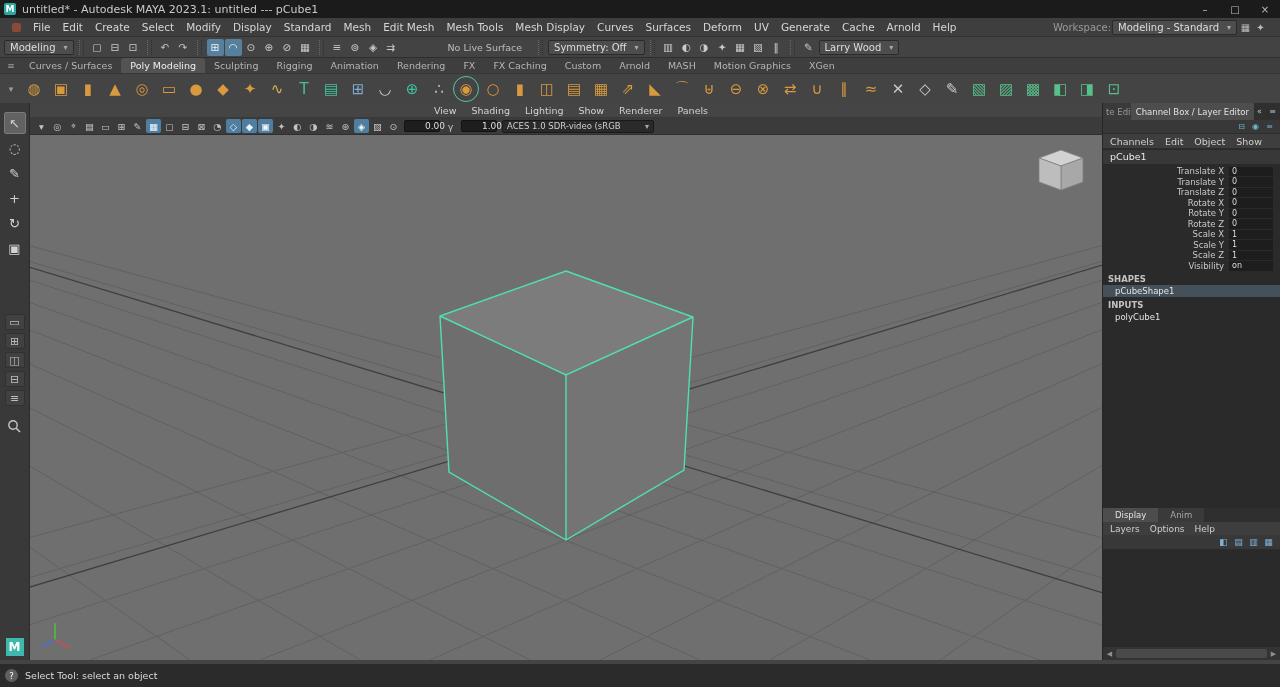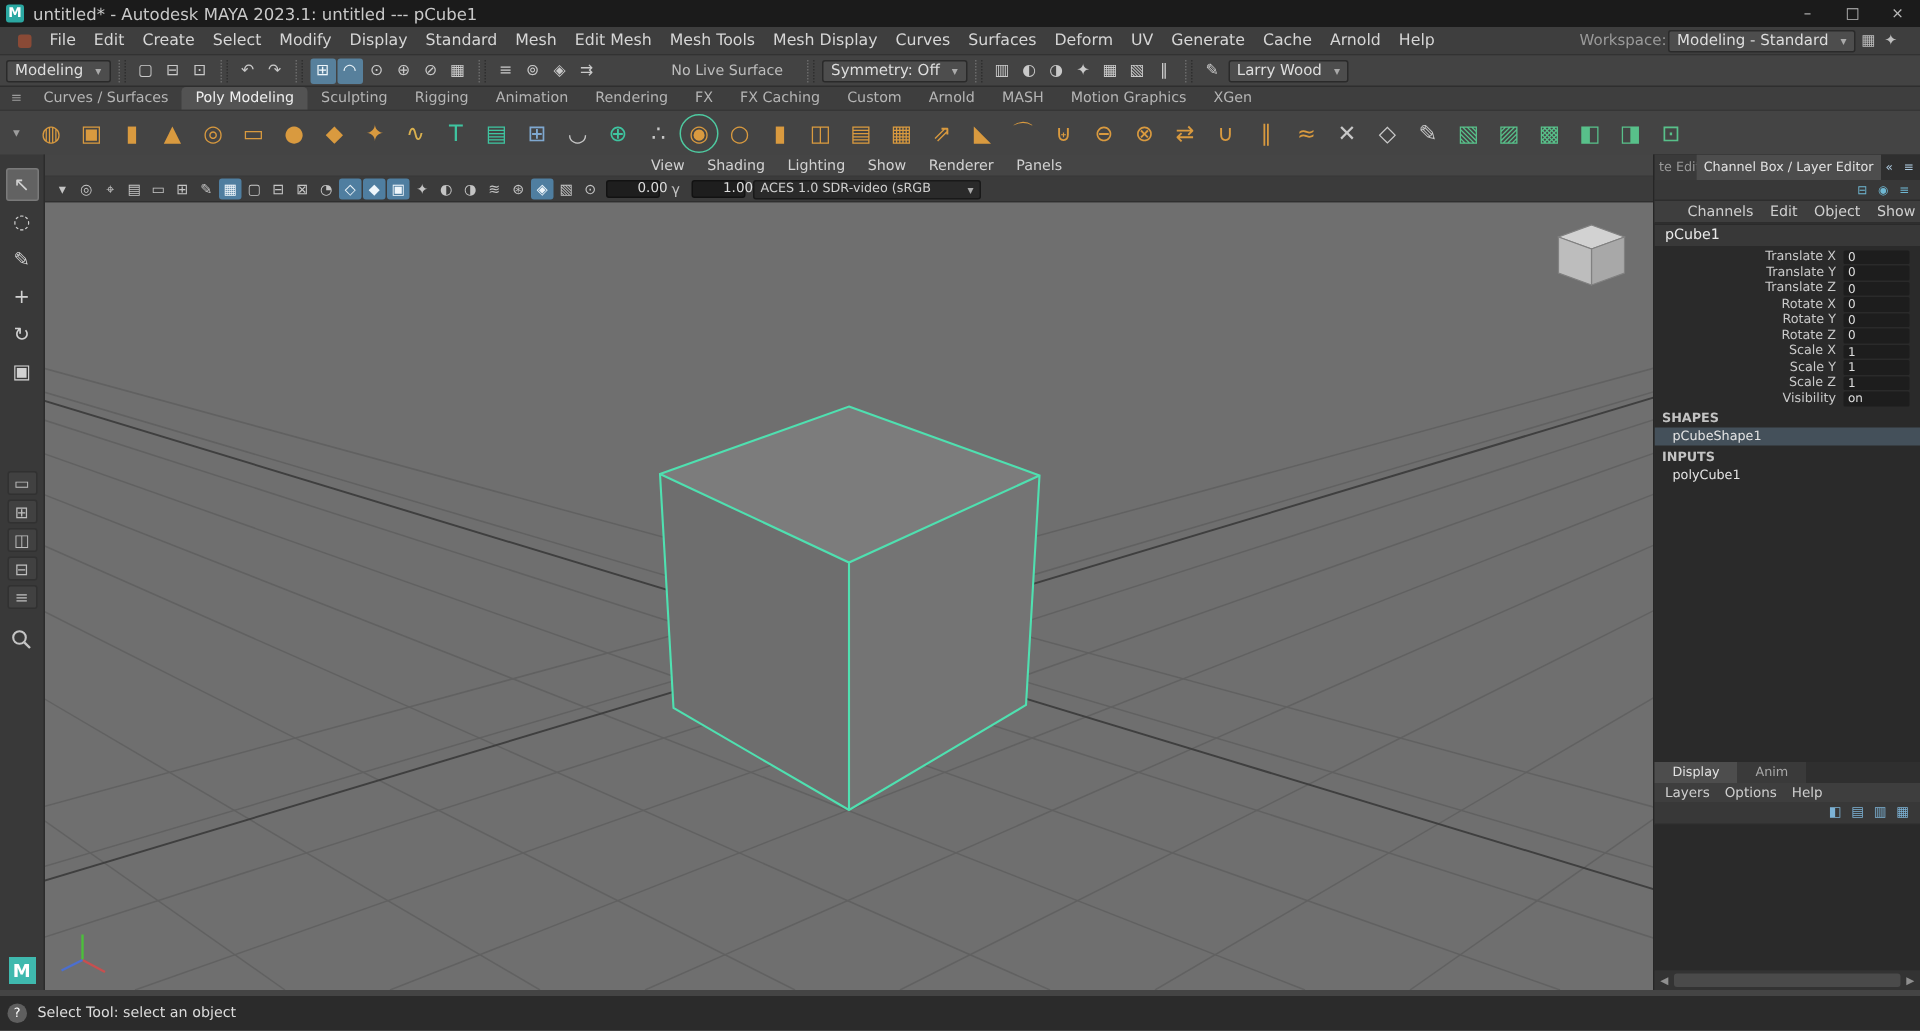--- a/index.html
+++ b/index.html
@@ -65,21 +65,21 @@
   .viewcube{position:absolute;left:1002px;top:10px;}
 
   
   .rpanel{width:178px;background:#333;border-left:1px solid #262626;display:flex;flex-direction:column;font-size:9px;}
   .rp-tabs{height:17px;background:#2f2f2f;display:flex;align-items:stretch;font-size:8.5px;overflow:hidden;}
   .rp-tab-partial{width:40px;background:#3a3a3a;color:#999;display:flex;align-items:center;padding-left:3px;white-space:nowrap;overflow:hidden;}
   .rp-tab-active{background:#4d4d4d;color:#e2e2e2;display:flex;align-items:center;padding:0 5px;white-space:nowrap;}
   .rp-tab-icons{margin-left:auto;display:flex;align-items:center;gap:2px;padding-right:2px;}
   .tiny-icon{width:11px;height:11px;display:flex;align-items:center;justify-content:center;font-size:8px;color:#aecbe0;}
   .rp-opts{height:14px;background:#383838;display:flex;align-items:center;justify-content:flex-end;gap:3px;padding-right:5px;border-bottom:1px solid #2d2d2d;}
-  .rp-menus{height:15px;background:#3e3e3e;display:flex;align-items:center;gap:11px;padding-left:22px;font-size:9.5px;color:#cfcfcf;border-bottom:1px solid #2d2d2d;}
+  .rp-menus{height:15px;background:#3e3e3e;display:flex;align-items:center;gap:11px;padding-left:7px;font-size:9.5px;color:#cfcfcf;border-bottom:1px solid #2d2d2d;}
   .rp-content{flex:1;background:#2a2a2a;padding-top:1px;overflow:hidden;}
   .obj-name{background:#383838;color:#e9e9e9;font-size:9.5px;padding:1px 0 2px 7px;margin-bottom:2px;}
   .ch-row{display:flex;align-items:center;justify-content:flex-end;height:10.5px;}
   .ch-label{font-size:8.5px;color:#c9c9c9;margin-right:5px;white-space:nowrap;}
   .ch-value{width:44px;height:9.5px;background:#1d1d1d;border-radius:1px;color:#ddd;font-size:8px;display:flex;align-items:center;padding-left:3px;margin-right:7px;}
   .section-label{font-size:8.5px;font-weight:bold;color:#c3c3c3;padding:3px 0 1px 5px;}
   .node-row{font-size:8.5px;color:#e4e4e4;padding:1px 0 1px 12px;}
   .node-row.selected{background:#44505a;}
   .layer-editor{height:152px;display:flex;flex-direction:column;}
   .le-tabs{height:14px;background:#2f2f2f;display:flex;font-size:8.5px;}

